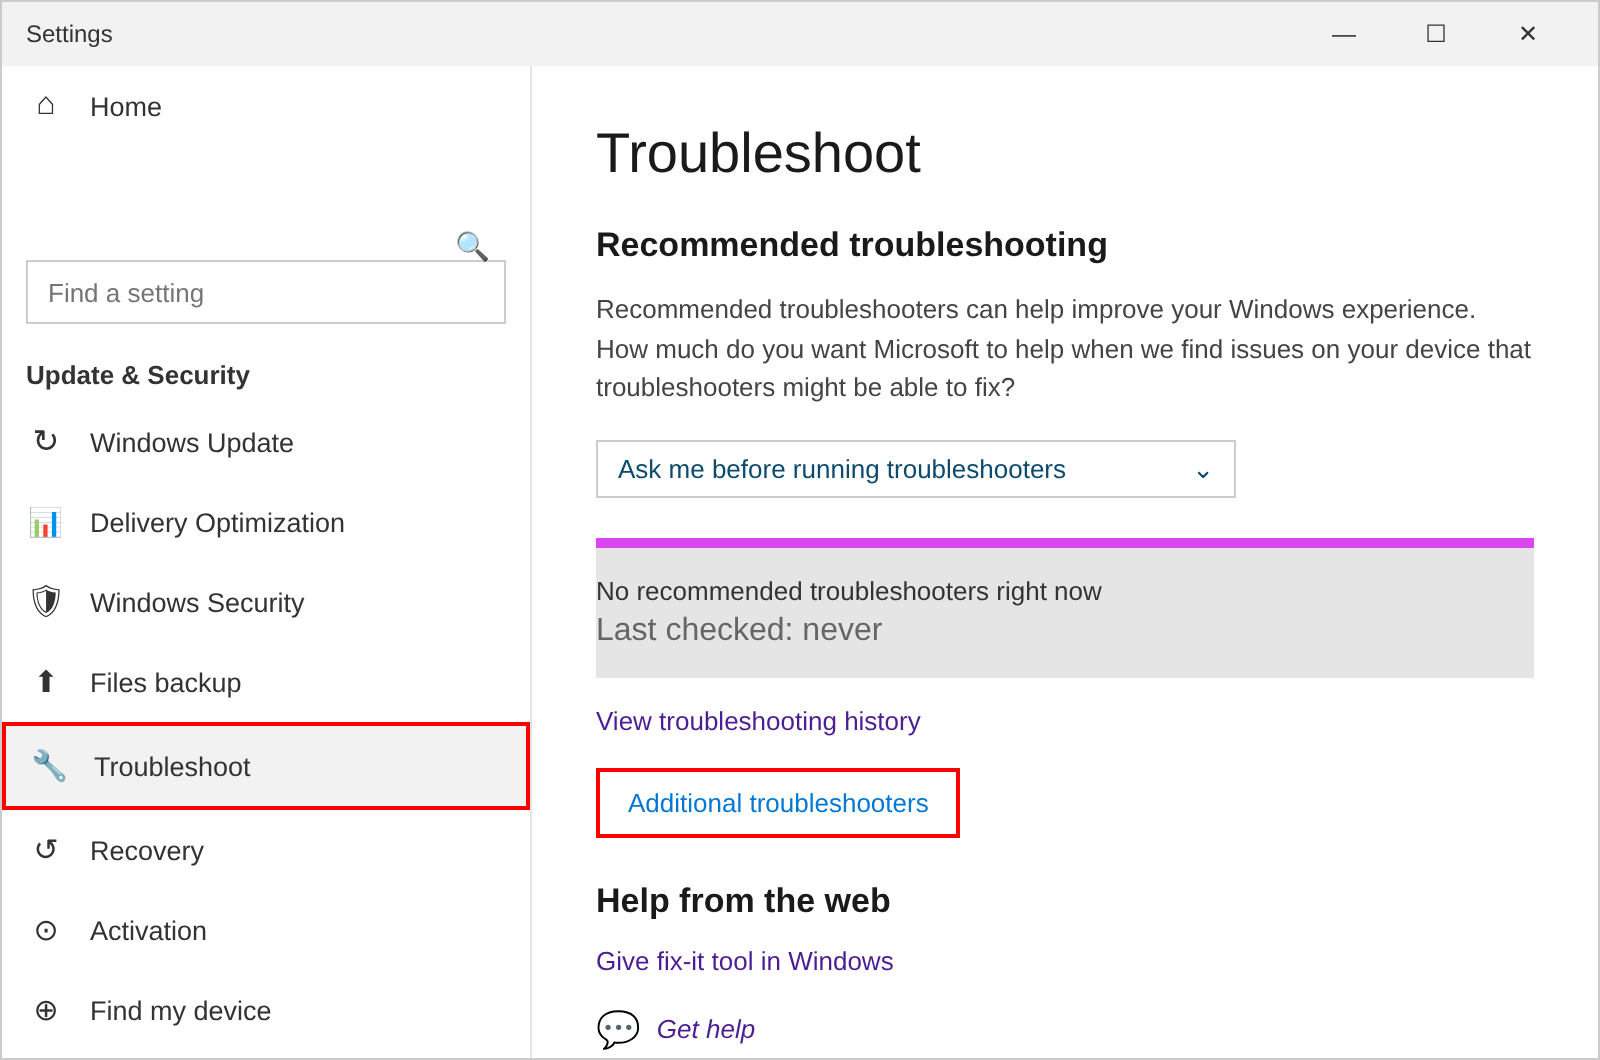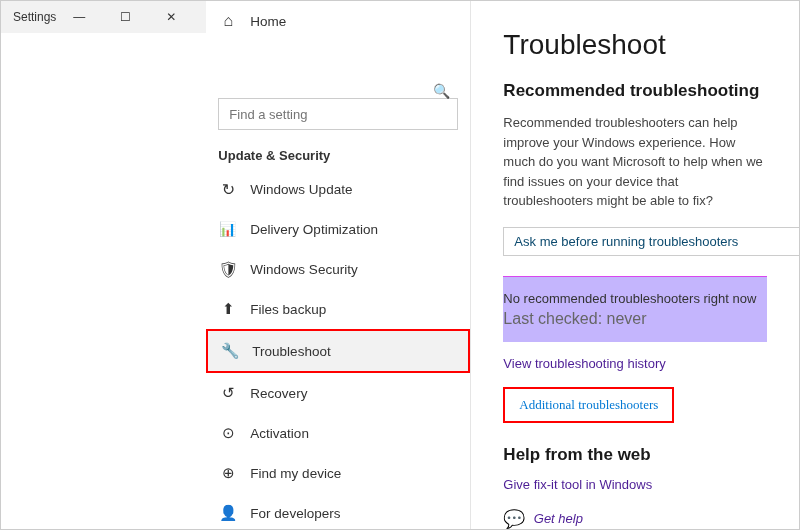--- a/index.html
+++ b/index.html
@@ -9,20 +9,21 @@
       background: #f2f2f2;
       width: 800px;
       height: 530px;
       overflow: hidden;
     }
     .window {
       width: 800px;
       height: 530px;
       background: #fff;
       display: flex;
+      flex-direction: column;
       border: 1px solid #ccc;
     }
     .titlebar {
       height: 32px;
       background: #f2f2f2;
       display: flex;
       align-items: center;
       padding: 0 12px;
       justify-content: space-between;
       flex-shrink: 0;
@@ -149,22 +150,22 @@
       padding: 6px 10px;
       cursor: pointer;
       width: 320px;
       justify-content: space-between;
       background: #fff;
       margin-bottom: 20px;
       font-size: 13px;
       color: #0c4a6e;
     }
     .status-box {
-      background: #c4b5fd;
-      border-top: 1px solid #d946ef;
+      background: #e5e5e5;
+      border-top: 5px solid #d946ef;
       padding: 14px 0 14px 0;
       margin-bottom: 14px;
     }
     .status-main {
       font-size: 13px;
       color: #333;
       margin-bottom: 4px;
     }
     .status-sub {
       font-size: 16px;
@@ -180,21 +181,20 @@
     .additional-box {
       border: 2px solid red;
       display: inline-block;
       padding: 8px 14px;
       margin-bottom: 22px;
       cursor: pointer;
     }
     .additional-box .link-text {
       margin-bottom: 0;
       color: #0078d4;
-      font-family: Liberation Serif, serif;
     }
     .help-item {
       display: flex;
       align-items: center;
       gap: 8px;
       margin-bottom: 6px;
     }
     .help-icon {
       font-size: 18px;
       color: #555;

